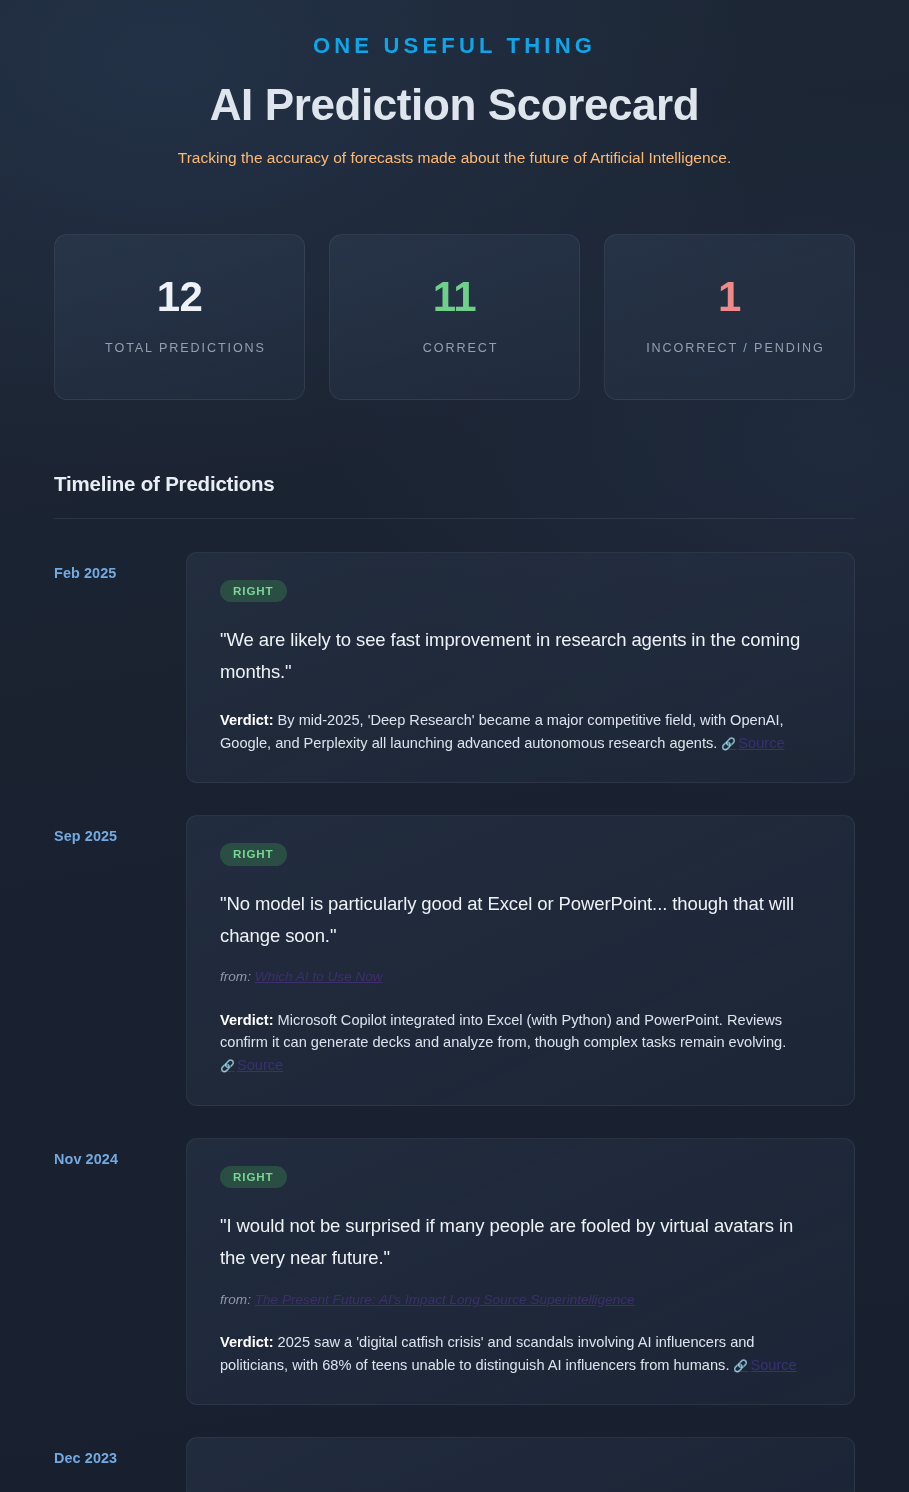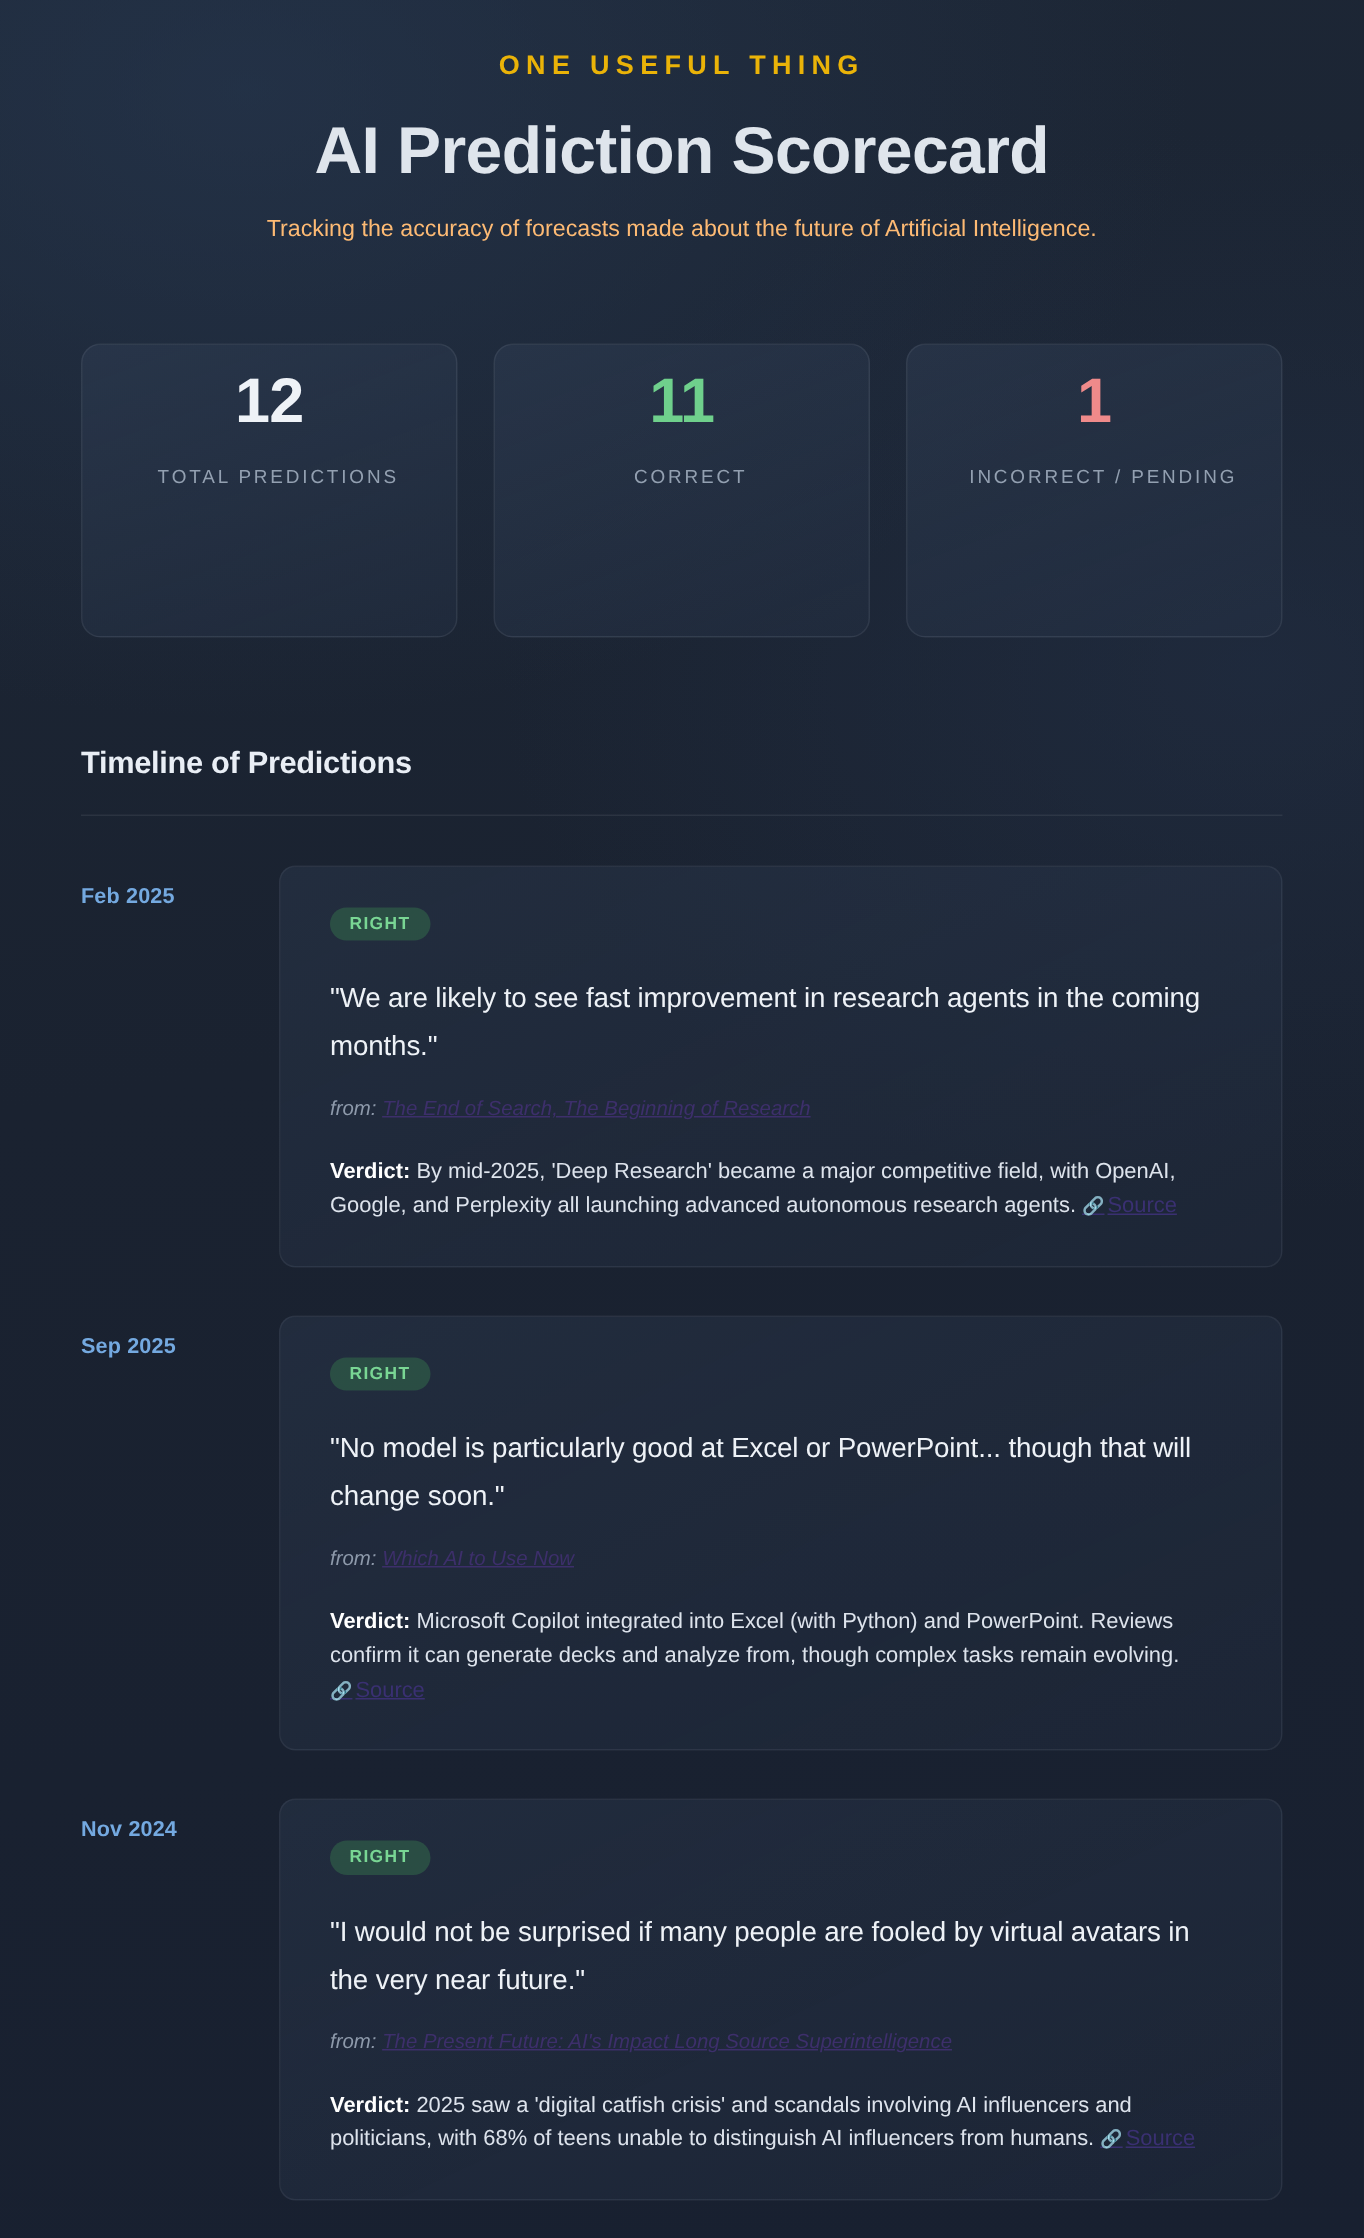--- a/index.html
+++ b/index.html
@@ -27,24 +27,24 @@
     min-height: 1492px;
     padding: 0 54px;
   }
 
   
   .hero {
     padding-top: 33px;
     text-align: center;
   }
   .eyebrow {
-    font-size: 18px;
+    font-size: 22px;
     font-weight: bold;
     letter-spacing: 4.2px;
-    color: #eab308;
+    color: #0ea5e9;
     text-transform: uppercase;
     line-height: 1.2;
   }
   .hero-title {
     margin-top: 21px;
     font-size: 44px;
     font-weight: bold;
     letter-spacing: -0.4px;
     color: #dfe5ec;
     line-height: 1.15;
@@ -57,30 +57,30 @@
   }
 
   
   .stats {
     margin-top: 65px;
     display: flex;
     gap: 24px;
   }
   .stat-card {
     flex: 1 1 0;
-    height: 196px;
+    height: 166px;
     border-radius: 13px;
     border: 1px solid rgba(255,255,255,0.065);
     background: linear-gradient(160deg, rgba(48,62,84,0.50) 0%, rgba(38,50,70,0.40) 100%);
     display: flex;
     flex-direction: column;
     align-items: center;
-    justify-content: flex-start;
+    justify-content: center;
     text-align: center;
-    padding: 16px 14px;
+    padding: 0 14px;
   }
   .stat-value {
     font-size: 42px;
     font-weight: bold;
     line-height: 1;
     letter-spacing: -0.5px;
   }
   .stat-value.neutral { color: #eef2f7; }
   .stat-value.good    { color: #6fd08c; }
   .stat-value.bad     { color: #ef8a8a; }
@@ -221,22 +221,20 @@
   <h2 class="section-title">Timeline of Predictions</h2>
   <div class="section-rule"></div>
 
   <div class="timeline">
 
     <div class="tl-row">
       <div class="tl-date">Feb 2025</div>
       <div class="pred-card">
         <span class="badge right">RIGHT</span>
         <div class="quote">"We are likely to see fast improvement in research agents in the coming months."</div>
-        <div class="from-line"><span>from:</span>
-          <a class="from-link" href="#">The End of Search, The Beginning of Research</a></div>
         <div class="verdict"><b>Verdict:</b>
           <span>By mid-2025, 'Deep Research' became a major competitive field, with OpenAI, Google, and Perplexity all launching advanced autonomous research agents.</span>
           <a class="source-link" href="#"><i class="link-icon">🔗</i><span>Source</span></a></div>
       </div>
     </div>
 
     <div class="tl-row">
       <div class="tl-date">Sep 2025</div>
       <div class="pred-card">
         <span class="badge right">RIGHT</span>

